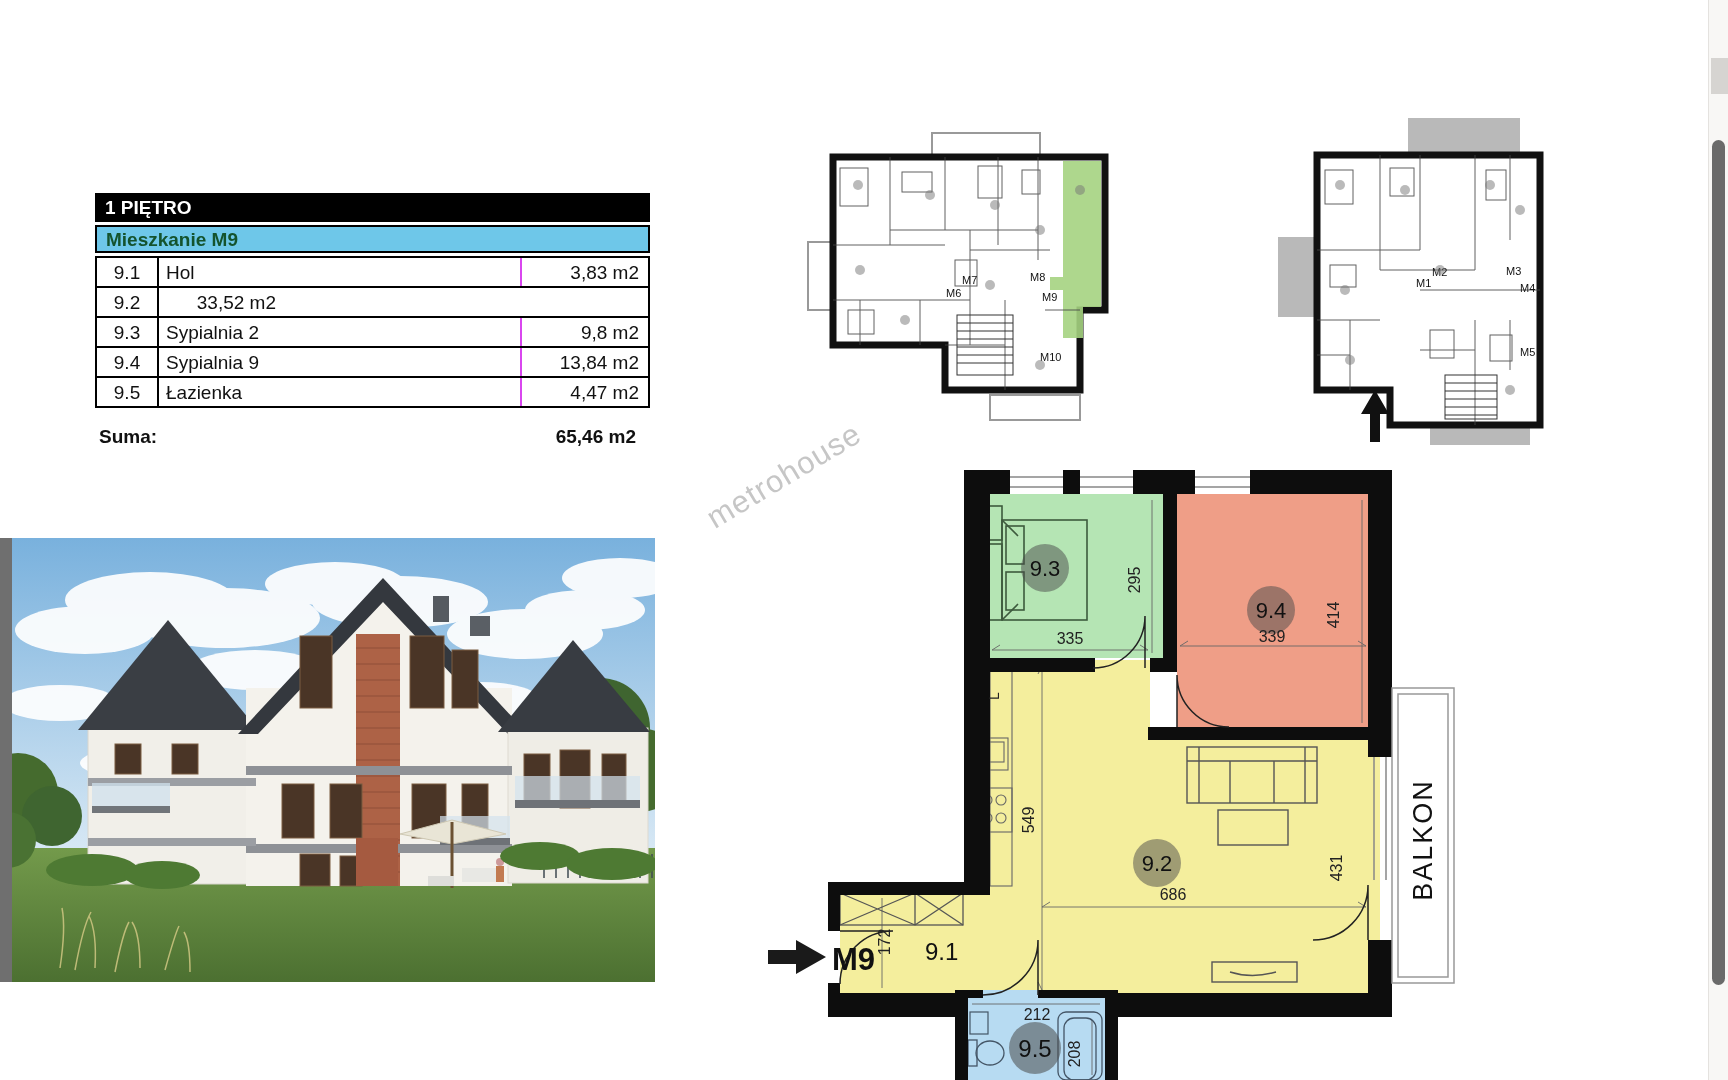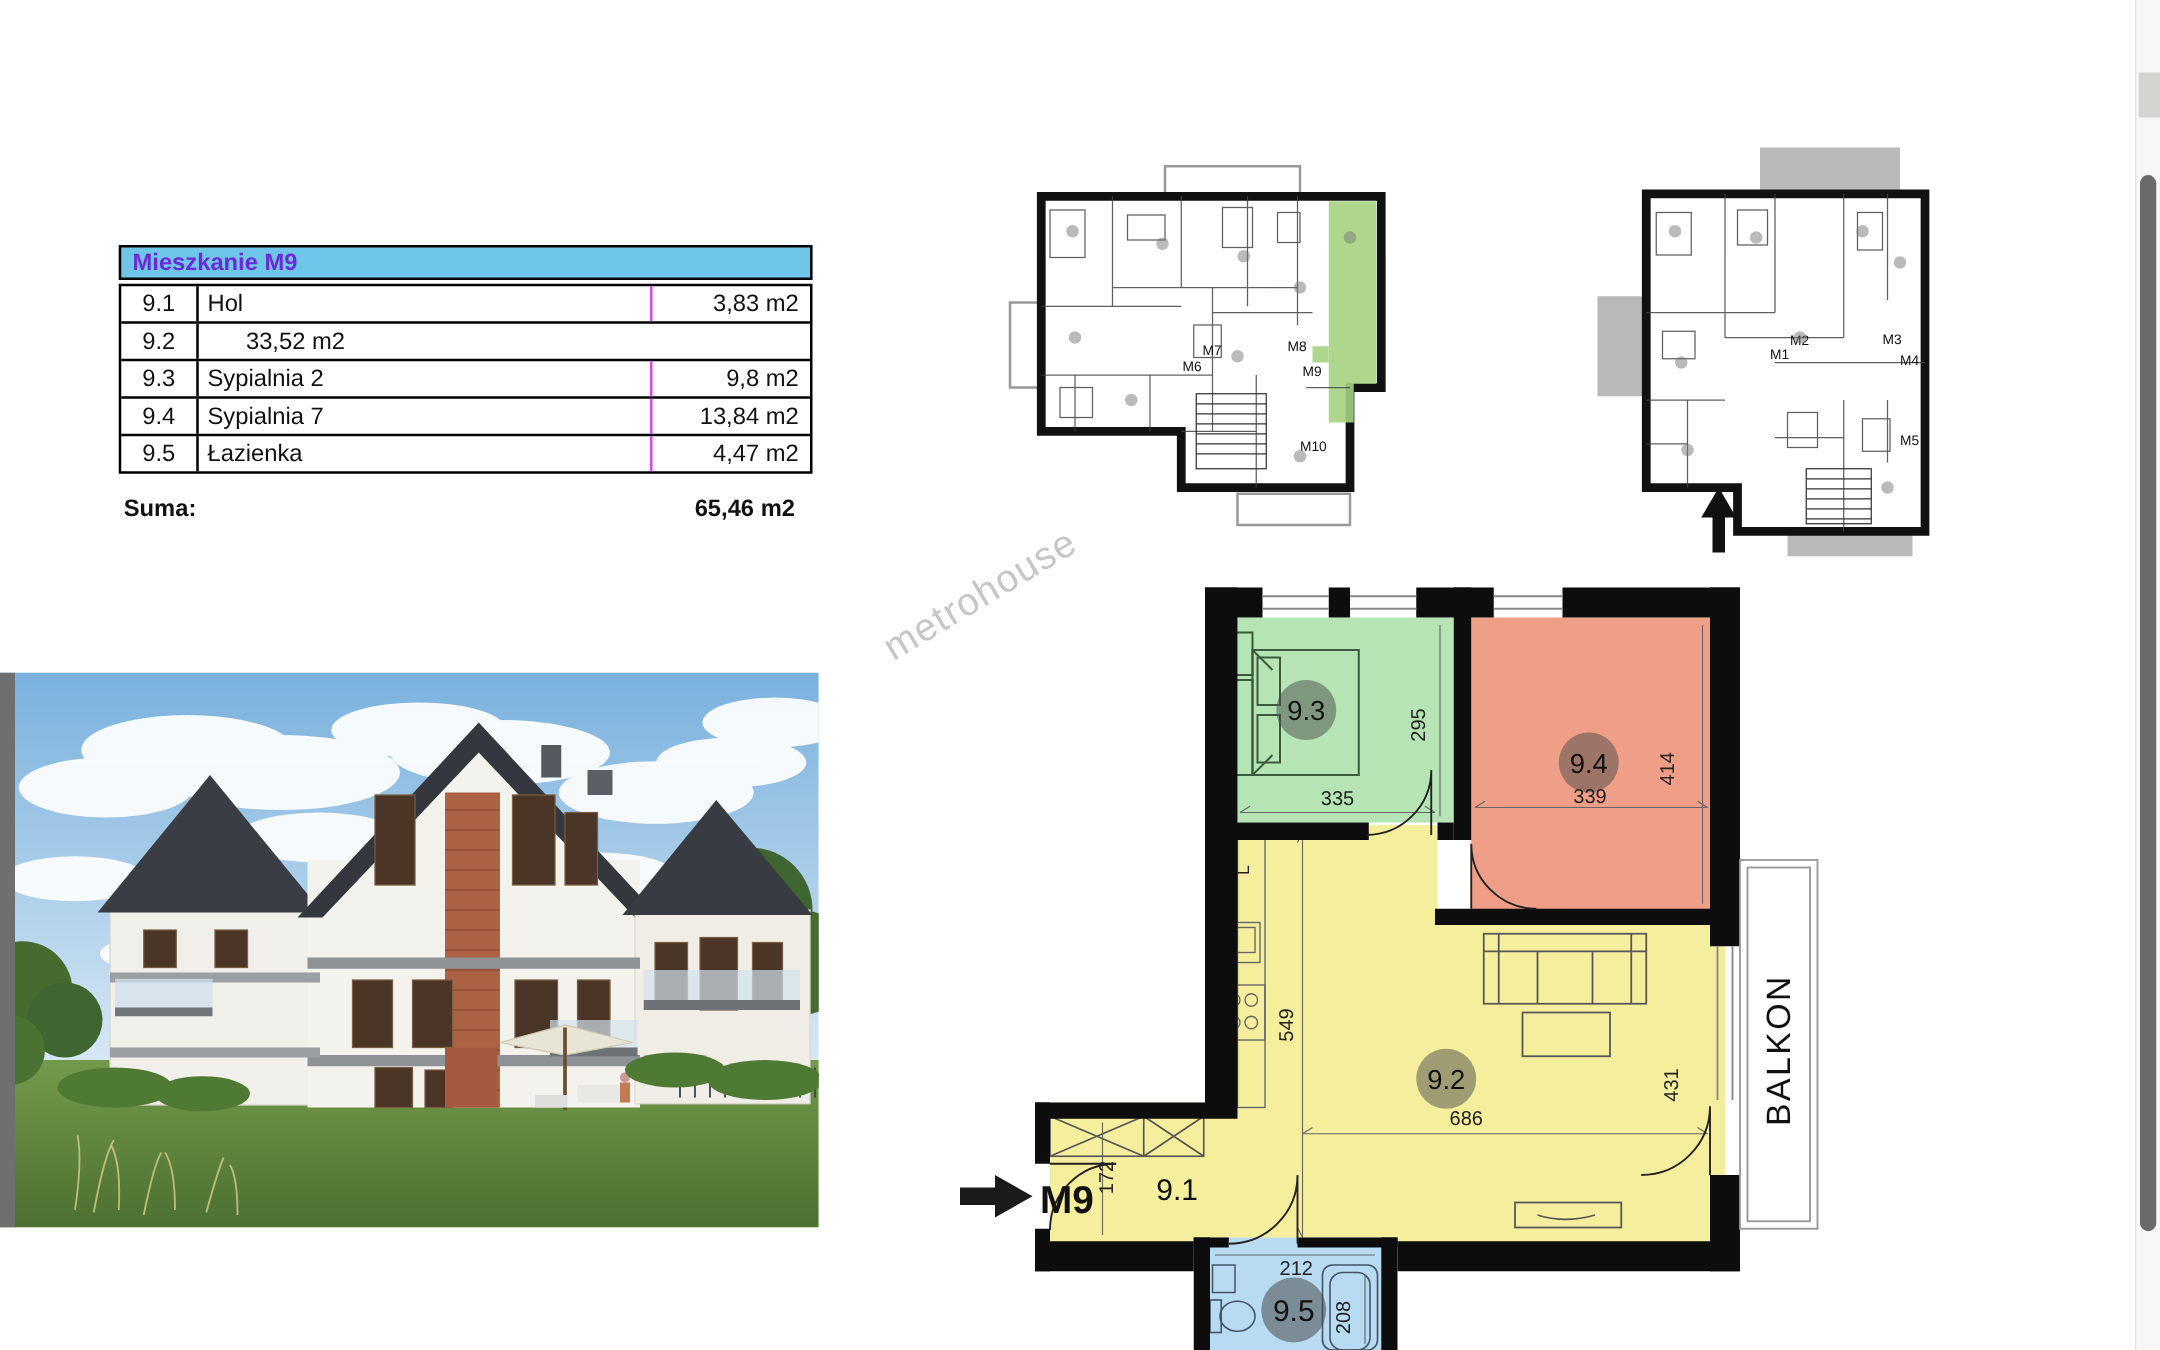--- a/index.html
+++ b/index.html
@@ -4,21 +4,21 @@
 <style>
   html,body{margin:0;padding:0;background:#fff;}
   body{width:1728px;height:1080px;overflow:hidden;position:relative;
        font-family:"Liberation Sans",sans-serif;color:#111;}
   .abs{position:absolute;}
 
   
   .area-table{left:95px;top:193px;width:555px;font-size:19px;line-height:1;}
   .t-head{background:#000;color:#fff;font-weight:bold;height:27px;
           display:flex;align-items:center;padding-left:9px;border:1px solid #000;}
-  .t-sub{background:#6ec7e9;color:#6d28d9;font-weight:bold;height:24px;margin-top:3px;
+  .t-sub{background:#6ec7e9;color:#14532d;font-weight:bold;height:24px;margin-top:3px;
          display:flex;align-items:center;padding-left:9px;border:2px solid #000;}
   .t-body{border:2px solid #000;margin-top:3px;}
   .t-row{display:flex;height:28px;border-bottom:2px solid #000;}
   .t-row:last-child{border-bottom:none;}
   .c-no{width:60px;display:flex;align-items:center;justify-content:center;border-right:2px solid #000;}
   .c-name{flex:1;display:flex;align-items:center;padding-left:7px;border-right:2px solid #d946ef;}
   .c-area{width:88px;display:flex;align-items:center;justify-content:flex-end;padding-right:9px;margin-left:29px;}
   .t-sum{display:flex;font-weight:bold;margin-top:16px;height:24px;align-items:center;}
   .t-sum .s-label{padding-left:4px;}
   .t-sum .s-value{margin-left:auto;padding-right:14px;}
@@ -31,39 +31,40 @@
   .scroll-track{left:1708px;top:0;width:20px;height:1080px;background:#f8f7f5;border-left:1px solid #e4e2df;}
   .scroll-btn{left:1711px;top:58px;width:17px;height:36px;background:#d6d4d1;}
   .scroll-thumb{left:1712px;top:140px;width:13px;height:845px;background:#6a6a6a;border-radius:7px;}
 
   svg text{font-family:"Liberation Sans",sans-serif;}
 </style>
 </head>
 <body>
 
 <div class="abs area-table">
+  <div class="t-head">1 PIĘTRO</div>
   <div class="t-sub">Mieszkanie M9</div>
   <div class="t-body">
     <div class="t-row">
       <div class="c-no">9.1</div>
       <div class="c-name">Hol</div>
       <div class="c-area">3,83 m2</div>
     </div>
     <div class="t-row">
       <div class="c-no">9.2</div>
       <div class="c-area">33,52 m2</div>
     </div>
     <div class="t-row">
       <div class="c-no">9.3</div>
       <div class="c-name">Sypialnia 2</div>
       <div class="c-area">9,8 m2</div>
     </div>
     <div class="t-row">
       <div class="c-no">9.4</div>
-      <div class="c-name">Sypialnia 7</div>
+      <div class="c-name">Sypialnia 9</div>
       <div class="c-area">13,84 m2</div>
     </div>
     <div class="t-row">
       <div class="c-no">9.5</div>
       <div class="c-name">Łazienka</div>
       <div class="c-area">4,47 m2</div>
     </div>
   </div>
   <div class="t-sum">
     <span class="s-label">Suma:</span>

